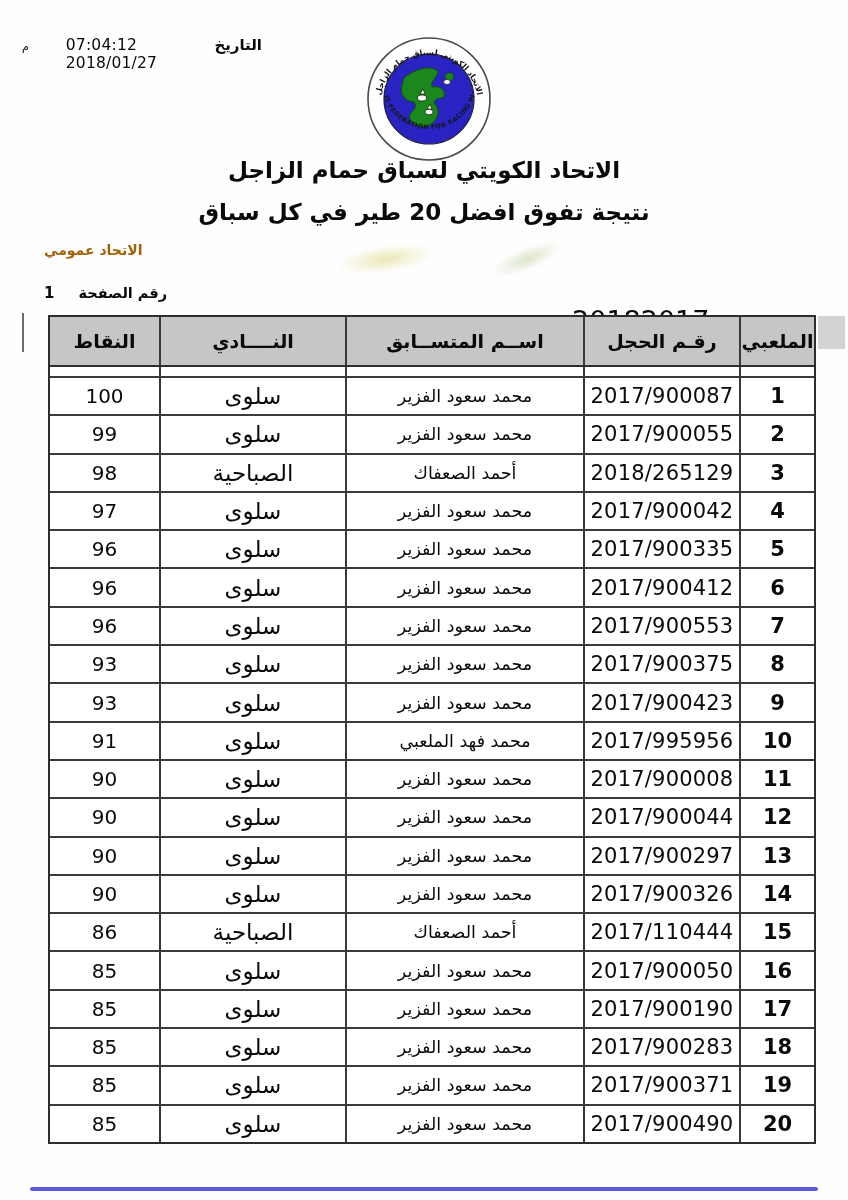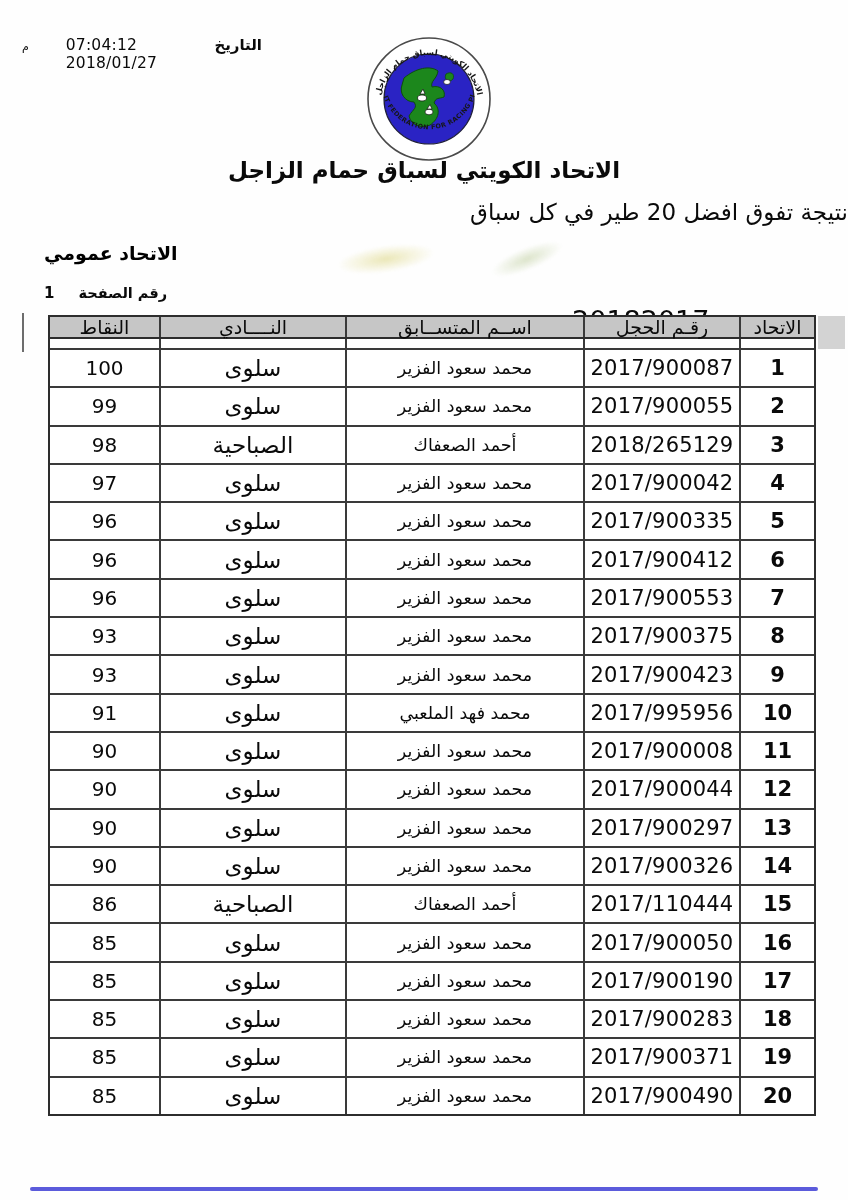--- a/index.html
+++ b/index.html
@@ -13,23 +13,23 @@
   .date-row{left:22px;top:36px;width:240px;display:flex;direction:rtl;align-items:baseline;gap:10px;}
   .date-label{font-weight:bold;font-size:15px;}
   .date-value{font-size:15.5px;letter-spacing:.2px;margin-left:27px;}
   .date-m{font-size:11px;}
 
   
   .logo{left:366px;top:36px;width:126px;height:126px;}
 
   
   .title1{left:0;right:0;top:157px;text-align:center;font-size:23px;font-weight:bold;}
-  .title2{left:0;right:0;top:199px;text-align:right;font-size:23px;font-weight:normal;}
-
-  .category{left:44px;top:242px;font-size:19px;font-weight:bold;color:#000000;}
+  .title2{left:0;right:0;top:199px;text-align:center;font-size:23px;font-weight:bold;}
+
+  .category{left:44px;top:242px;font-size:14px;font-weight:bold;color:#a16207;}
 
   .season-row{right:44px;top:277px;display:flex;direction:rtl;align-items:baseline;gap:34px;}
   .season-label{font-size:16px;font-weight:bold;}
   .season-value{font-size:27px;margin-top:28px;}
 
   .pagenum-row{left:44px;top:284px;display:flex;direction:rtl;align-items:baseline;gap:24px;}
   .pagenum-label{font-size:14.5px;font-weight:bold;}
   .pagenum-value{font-size:15px;font-weight:bold;}
 
   
@@ -42,22 +42,22 @@
 
   
   .left-tick{left:22px;top:313px;width:2px;height:39px;background:#3c3c3c;opacity:.75;}
   .hdr-artifact{left:818px;top:316px;width:27px;height:33px;background:#d3d3d3;}
   .bottom-line{left:30px;top:1187px;width:788px;height:4px;background:#4444d6;border-radius:3px;opacity:.88;}
 
   
   .tbl{left:48px;top:315px;width:764px;border:2px solid #2d2d2d;box-sizing:content-box;background:#fff;}
   .grid{display:grid;direction:rtl;grid-template-columns:75px 156px 238px 186px 109px;}
   .thead{background:#c6c6c6;border-bottom:2px solid #2d2d2d;}
-  .th{height:20px;display:flex;align-items:center;justify-content:center;
-      font-weight:normal;font-size:19px;border-left:2px solid #3a3a3a;}
+  .th{height:48px;display:flex;align-items:center;justify-content:center;
+      font-weight:bold;font-size:19px;border-left:2px solid #3a3a3a;}
   .th:last-child{border-left:none;}
   .gap-row .c{height:9px;}
   .trow{border-top:2px solid #3a3a3a;}
   .gap-row{border-top:0;}
   .c{display:flex;align-items:center;justify-content:center;border-left:2px solid #3a3a3a;}
   .c:last-child{border-left:none;text-align:right;}
   .trow .c{height:36.3px;}
   .cell-rank{font-weight:bold;font-size:21px;}
   .cell-ring{font-size:21px;letter-spacing:.2px;}
   .cell-name{font-size:17.5px;text-align:center;}
@@ -117,21 +117,21 @@
 
 <div class="abs wm1"></div>
 <div class="abs wm2"></div>
 <div class="abs wm3"></div>
 
 <div class="abs left-tick"></div>
 <div class="abs hdr-artifact"></div>
 
 <div class="abs tbl">
   <div class="grid thead">
-    <div class="th">الاتحاد</div>
+    <div class="th">الملعبي</div>
     <div class="th">رقـم الحجل</div>
     <div class="th">اســم المتســابق</div>
     <div class="th">النــــادي</div>
     <div class="th">النقاط</div>
   </div>
   <div class="grid gap-row">
     <div class="c"></div>
     <div class="c"></div>
     <div class="c"></div>
     <div class="c"></div>

